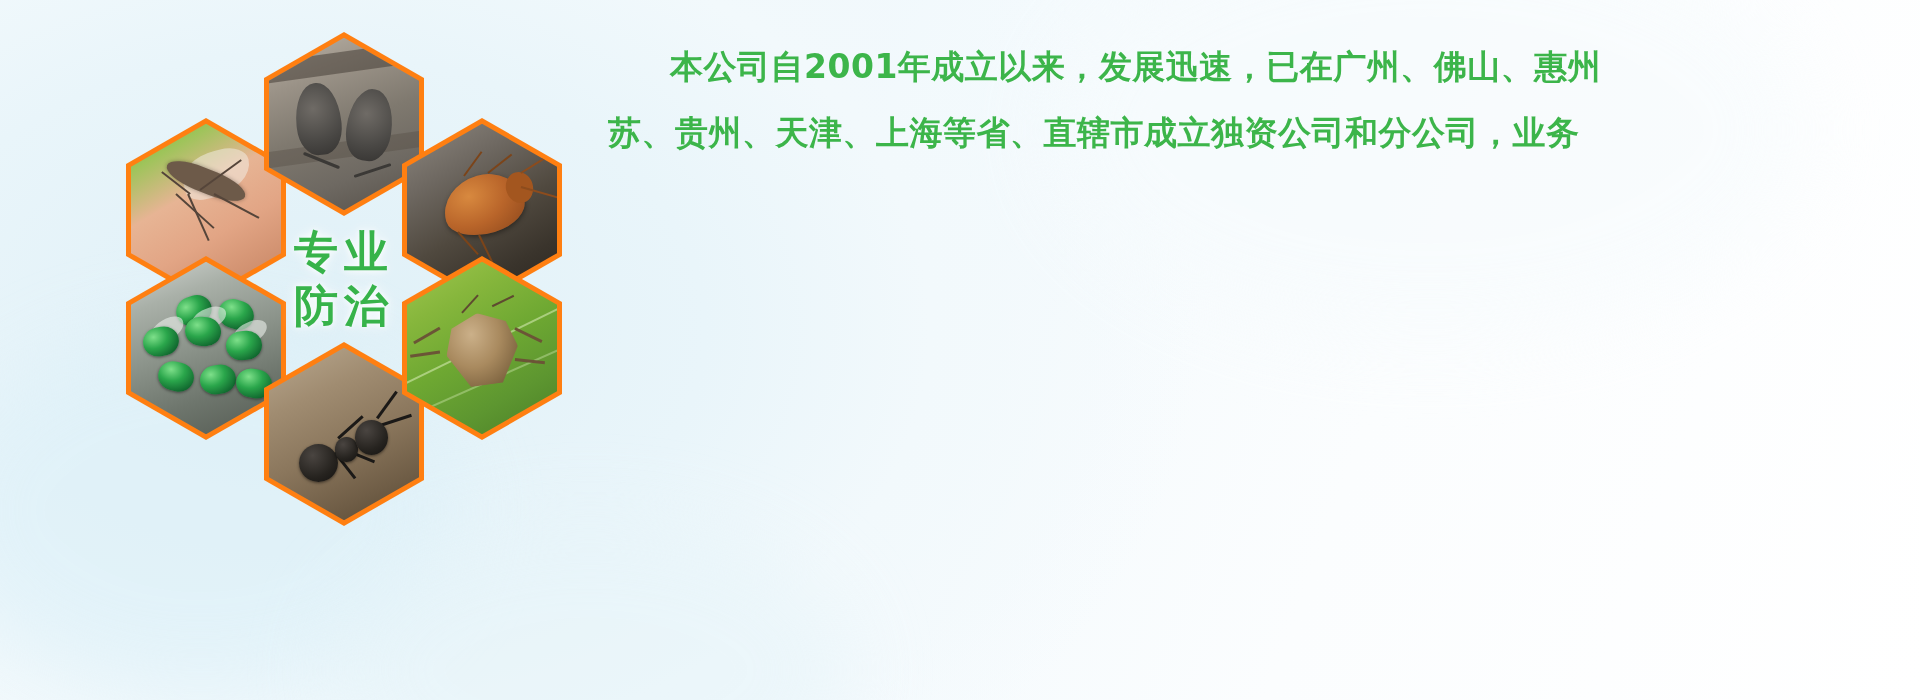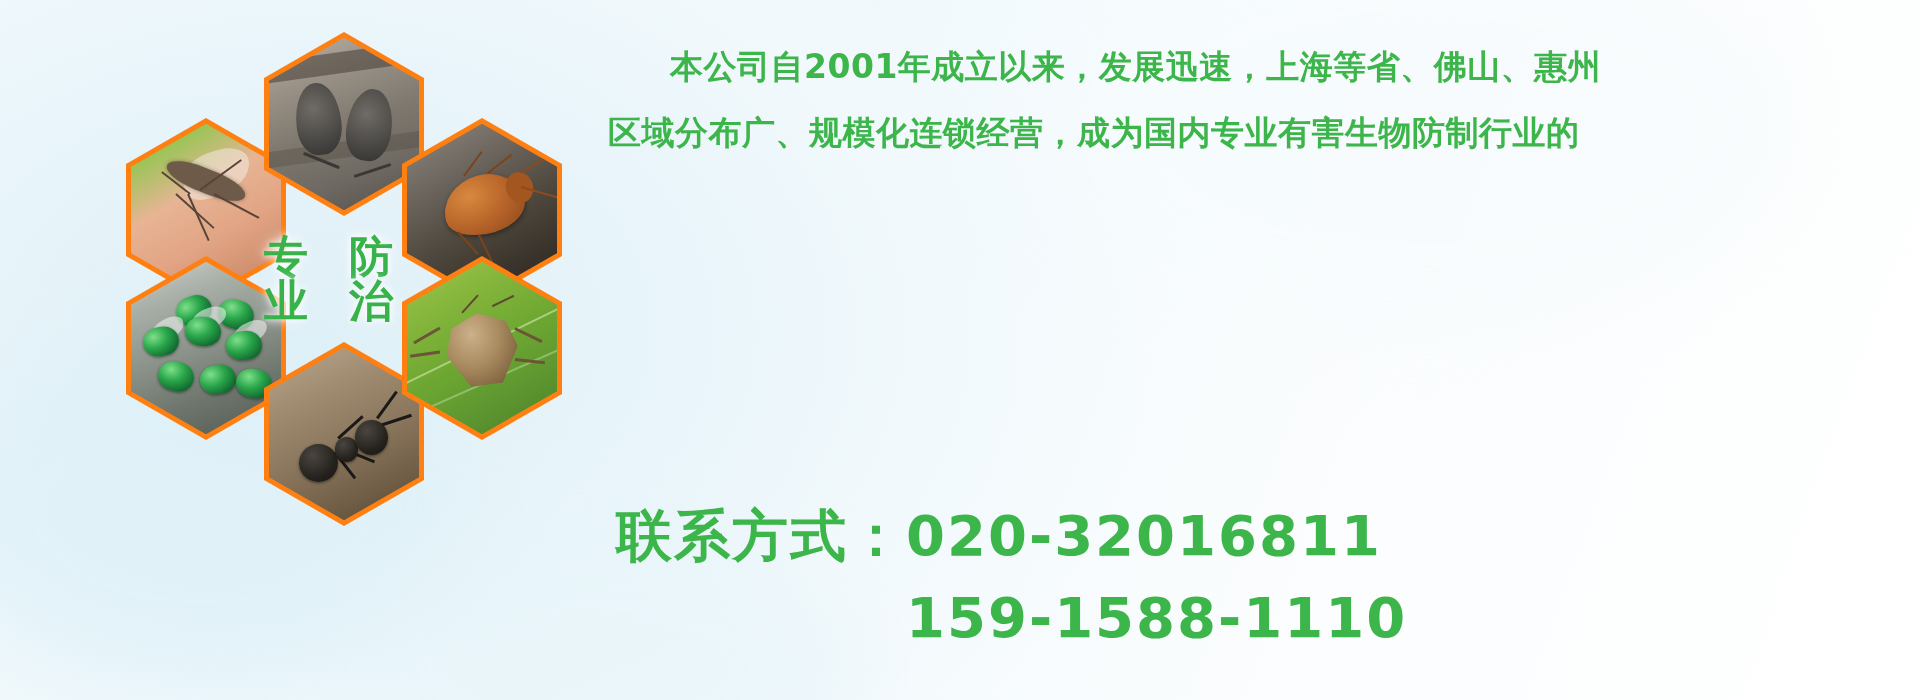--- a/index.html
+++ b/index.html
@@ -47,21 +47,21 @@
   .h-rats     { left:172px; top:22px;  }
   .h-roach    { left:310px; top:108px; }
   .h-flies    { left:34px;  top:246px; }
   .h-ant      { left:172px; top:332px; }
   .h-stink    { left:310px; top:246px; }
 
   
   .hex-label {
     position:absolute; left:172px; top:177px;
     width:160px; height:184px;
-    display:flex; flex-direction:row;
+    display:flex; flex-direction:column;
     align-items:center; justify-content:center;
     gap:10px;
     z-index:5;
   }
   .hex-label .zl {
     font-family:"DejaVu Sans","Liberation Sans",sans-serif;
     font-weight:bold;
     font-size:44px;
     letter-spacing:6px;
     color:#37b34a;
@@ -284,22 +284,18 @@
       </div>
     </div>
 
     <div class="hex-label">
       <div class="zl">专业</div>
       <div class="zl">防治</div>
     </div>
   </div>
 
   <div class="copy">
-    <div class="para-line indent">本公司自2001年成立以来，发展迅速，上海等省、佛山、惠州</div>
-    <div class="para-line">区域分布广、规模化连锁经营，成为国内专业有害生物防制行业的</div>
+    <div class="para-line indent">本公司自2001年成立以来，发展迅速，已在广州、佛山、惠州</div>
+    <div class="para-line">苏、贵州、天津、上海等省、直辖市成立独资公司和分公司，业务</div>
   </div>
 
-  <div class="contact">
-    <div class="contact-row">联系方式：020-32016811</div>
-    <div class="contact-row second">159-1588-1110</div>
-  </div>
 
 </div>
 
 </body></html>

